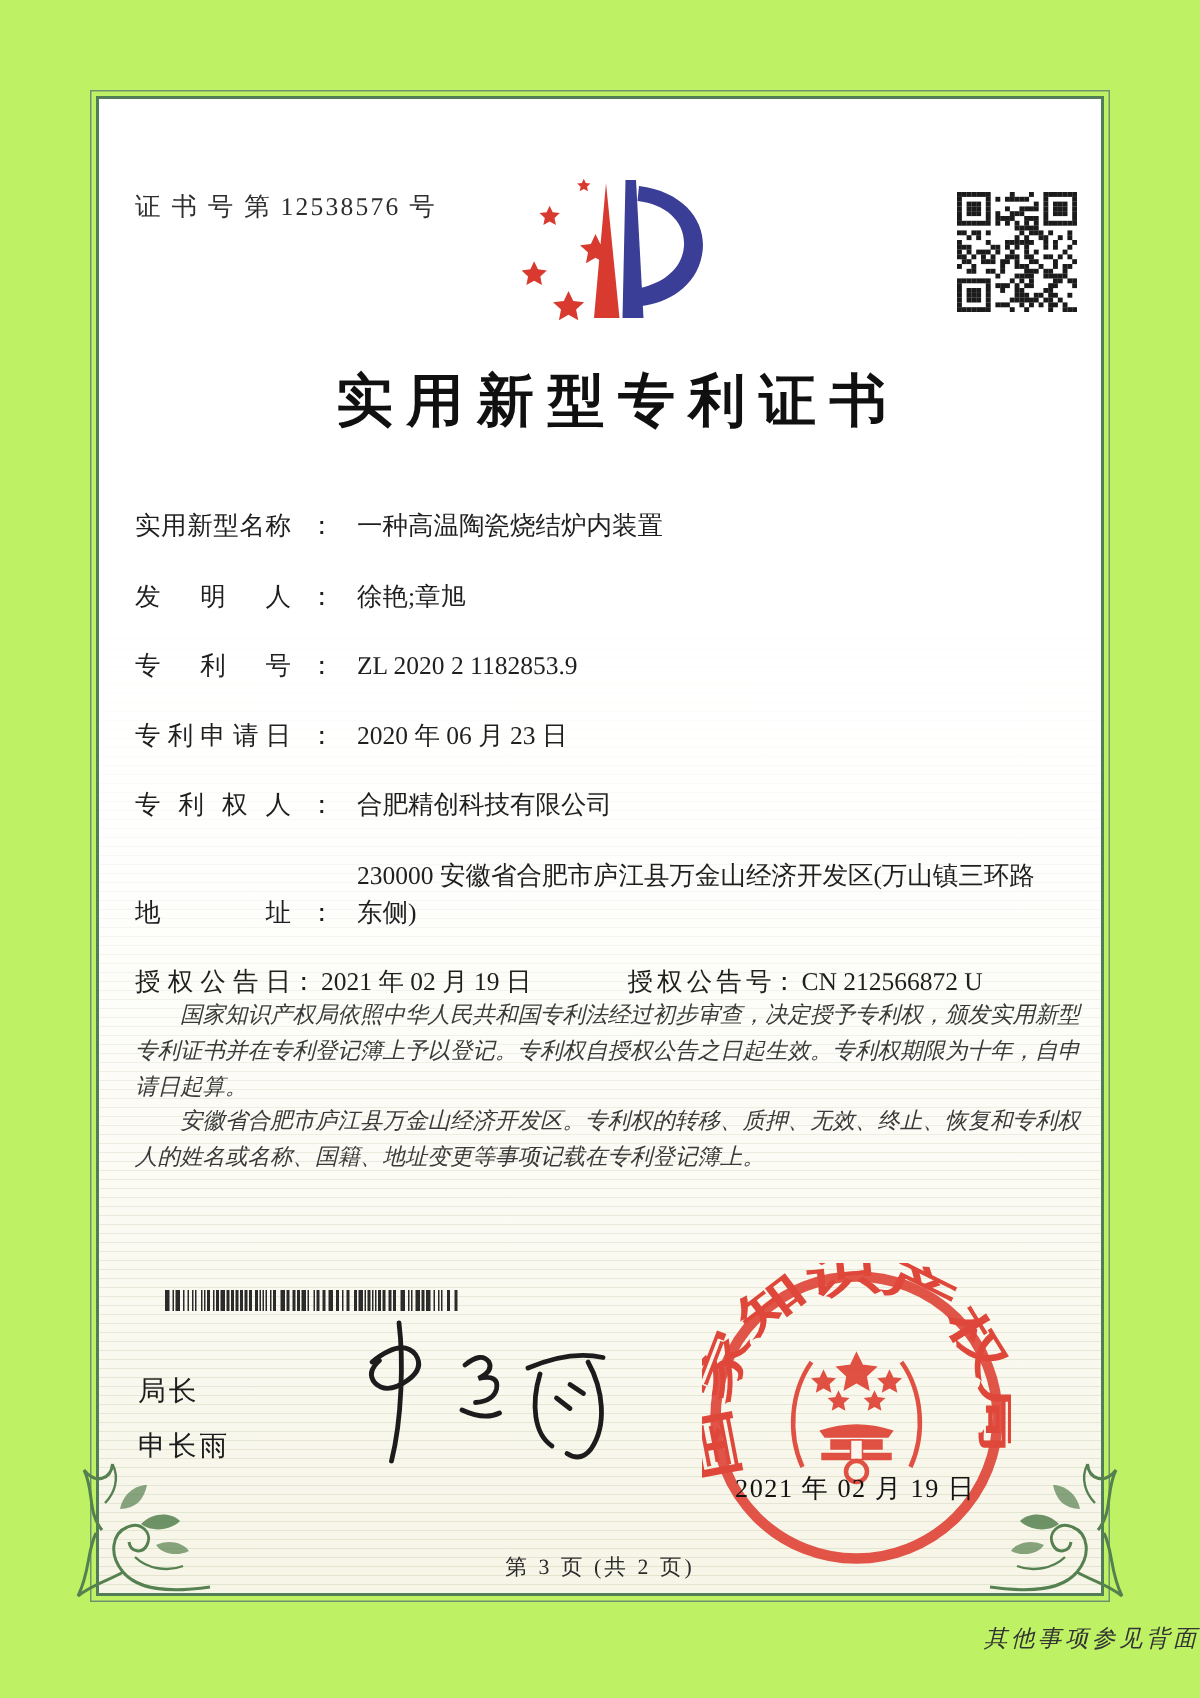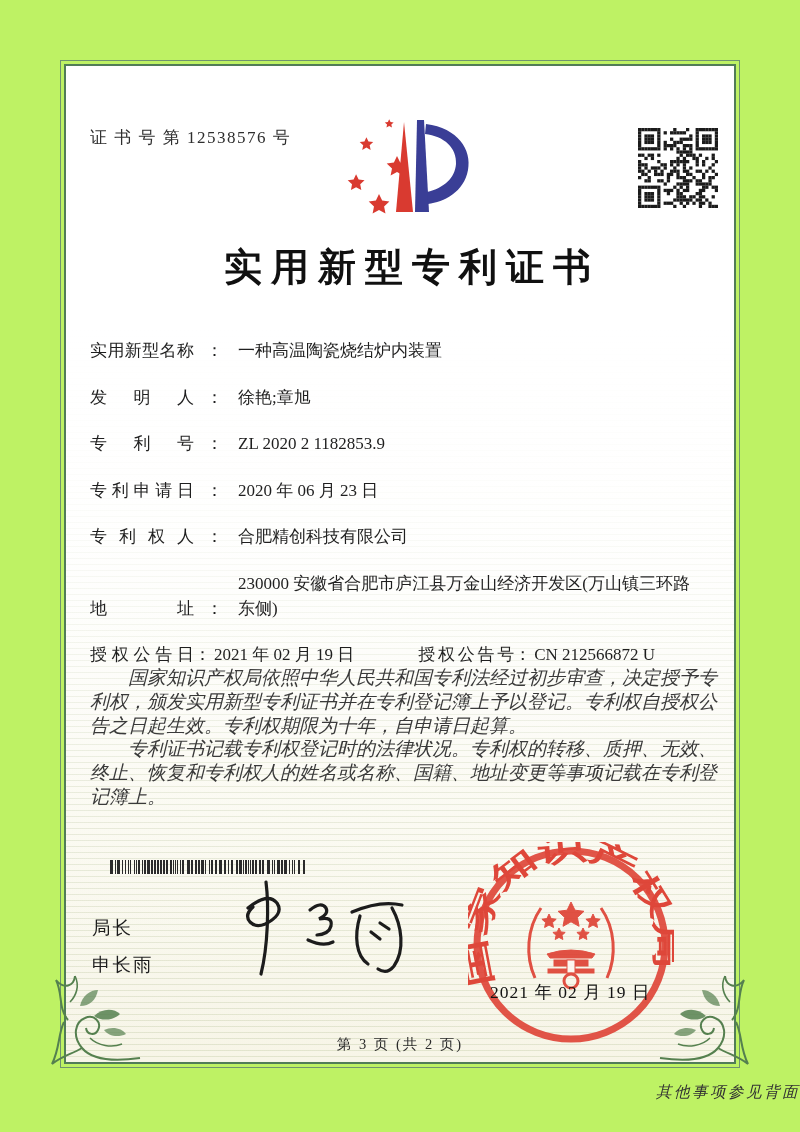--- a/index.html
+++ b/index.html
@@ -24,21 +24,21 @@
   
   .fields{position:absolute;left:24px;top:272px;width:628px;}
   .f-row{display:flex;align-items:flex-end;margin-bottom:21.5px;font-size:17px;line-height:25px;color:#1f1f1f;gap:12px;}
   .f-label{flex:0 0 104px;text-align:justify;text-align-last:justify;}
   .f-colon{flex:0 0 auto;}
   .f-value{margin-left:3px;max-width:452px;}
   .f-row.grant{margin-bottom:0;}
   .grant-group{display:flex;}
   .grant-group.second{margin-left:52px;}
   
-  .paras{position:absolute;left:24px;top:600px;width:634px;font-size:19px;line-height:23.8px;
+  .paras{position:absolute;left:24px;top:600px;width:634px;font-size:15px;line-height:23.8px;
          font-style:italic;color:#3a3a3a;}
   .paras p{margin:0;text-indent:2em;}
   
   .barcode{position:absolute;left:44px;top:794px;width:198px;height:14px;}
   .signer{position:absolute;left:26px;top:844px;font-size:18.5px;line-height:37px;color:#1d1d1d;letter-spacing:2px;}
   .signature{position:absolute;left:148px;top:808px;width:220px;height:110px;}
   .seal{position:absolute;left:402px;top:776px;width:206px;height:206px;opacity:0.93;}
   .seal-date{position:absolute;left:424px;top:914px;font-size:17.5px;letter-spacing:1px;color:#141414;z-index:4;}
   .page-no{position:absolute;left:0;top:969px;width:100%;text-align:center;font-size:14.5px;
            letter-spacing:2px;color:#2b2b2b;}
@@ -416,21 +416,21 @@
           <span class="grant-group second">
             <span class="f-label" style="flex-basis:96px">授权公告号</span>
               <span class="f-colon">：</span>
             <span class="f-value">CN 212566872 U</span>
           </span>
         </div>
       </div>
 
       <div class="paras">
         <p>国家知识产权局依照中华人民共和国专利法经过初步审查，决定授予专利权，颁发实用新型专利证书并在专利登记簿上予以登记。专利权自授权公告之日起生效。专利权期限为十年，自申请日起算。</p>
-        <p>专利证书记载专利权登记时的法律状况。专利权的转移、质押、无效、终止、恢复和专利权人的姓名或名称、国籍、地址变更等事项记载在专利登记簿上。</p>
+        <p>安徽省合肥市庐江县万金山经济开发区。专利权的转移、质押、无效、终止、恢复和专利权人的姓名或名称、国籍、地址变更等事项记载在专利登记簿上。</p>
       </div>
 
       <svg class="barcode" id="barcode-svg" viewBox="0 0 198 14" preserveAspectRatio="none">
           <rect x="0" y="0" width="3" height="14" fill="#2b2b2b"></rect>
           <rect x="5" y="0" width="1" height="14" fill="#2b2b2b"></rect>
           <rect x="7" y="0" width="3" height="14" fill="#2b2b2b"></rect>
           <rect x="12" y="0" width="1" height="14" fill="#2b2b2b"></rect>
           <rect x="15" y="0" width="1" height="14" fill="#2b2b2b"></rect>
           <rect x="18" y="0" width="1" height="14" fill="#2b2b2b"></rect>
           <rect x="20" y="0" width="1" height="14" fill="#2b2b2b"></rect>

